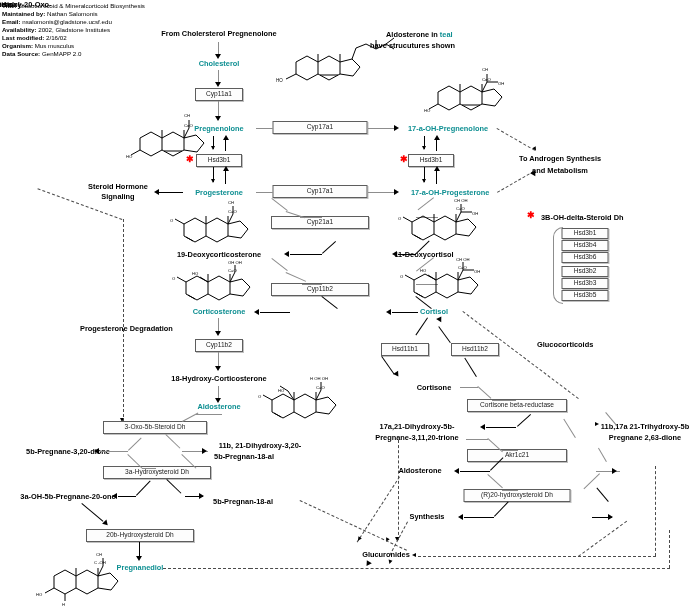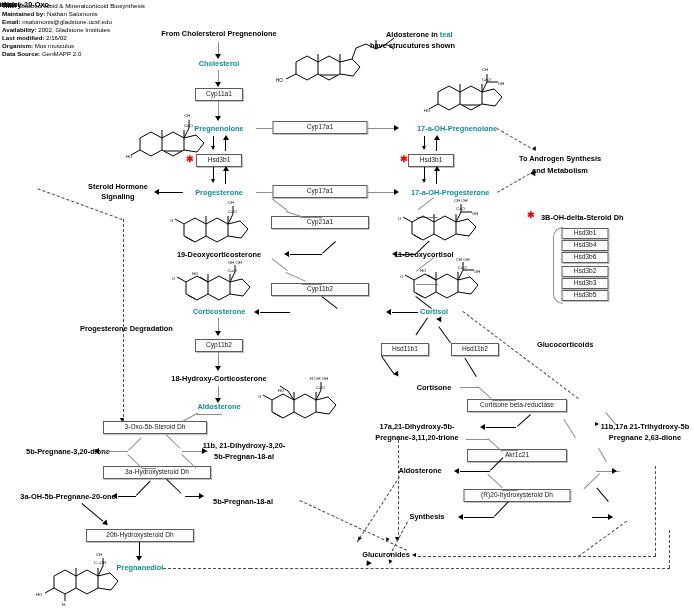--- a/index.html
+++ b/index.html
@@ -119,21 +119,21 @@
   <div class="ar lt" style="left:154px;top:188.5px;"></div>
 
   <div class="ln hl grey" style="left:256px;top:127.5px;width:30px;"></div>
   <div class="ar rt" style="left:284px;top:124.5px;"></div>
 
   <div class="gene" style="left:320px;top:121px;width:95px;height:13px;">Cyp17a1</div>
 
   <div class="ln hl grey" style="left:368px;top:127.5px;width:28px;"></div>
   <div class="ar rt" style="left:394px;top:124.5px;"></div>
 
-  <div class="lbl" style="left:417px;top:124px;" class2="">
+  <div class="lbl" style="left:408px;top:124px;" class2="">
     <span class="teal" style="color:#0e8f92">17-a-OH-Pregnenolone</span>
   </div>
 
   <div class="ln vl" style="left:424px;top:136px;height:13px;"></div>
   <div class="ar sm dn" style="left:421.5px;top:146px;"></div>
   <div class="ln vl" style="left:436px;top:138px;height:13px;"></div>
   <div class="ar sm up" style="left:433.5px;top:135px;"></div>
 
   <div class="star" style="left:400px;top:155px;">✱</div>
   <div class="gene" style="left:431px;top:154px;width:46px;height:13px;">Hsd3b1</div>
@@ -302,21 +302,21 @@
   <div class="dsh-h" style="left:163px;top:567.5px;width:88px;"></div>
   <div class="ar sm up" style="left:365px;top:560px;transform:rotate(-28deg);"></div>
   <div class="ar sm dn" style="left:388px;top:560px;transform:rotate(16deg);"></div>
 
   <div class="gene" style="left:155px;top:421px;width:104px;height:13px;">3-Oxo-5b-Steroid Dh</div>
 
   <div class="ln hl grey" style="left:196px;top:413.5px;width:26px;"></div>
   <div class="sgrey" style="left:182px;top:421px;width:18px;transform:rotate(-28deg);"></div>
 
   <div class="lbl ctr" style="left:68px;top:447px;">5b-Pregnane-3,20-dione</div>
-  <div class="lbl ctr" style="left:244px;top:441px;">11b, 21-Dihydroxy-3,20-</div>
+  <div class="lbl ctr" style="left:260px;top:441px;">11b, 21-Dihydroxy-3,20-</div>
   <div class="lbl ctr" style="left:244px;top:452px;">5b-Pregnan-18-al</div>
 
   <div class="ln hl grey" style="left:100px;top:450.5px;width:28px;"></div>
   <div class="ar lt" style="left:94px;top:447.5px;"></div>
   <div class="sgrey" style="left:128px;top:450px;width:18px;transform:rotate(-44deg);"></div>
 
   <div class="ln hl grey" style="left:182px;top:450.5px;width:26px;"></div>
   <div class="ar rt" style="left:202px;top:447.5px;"></div>
   <div class="sgrey" style="left:166px;top:434px;width:20px;transform:rotate(44deg);"></div>
 

